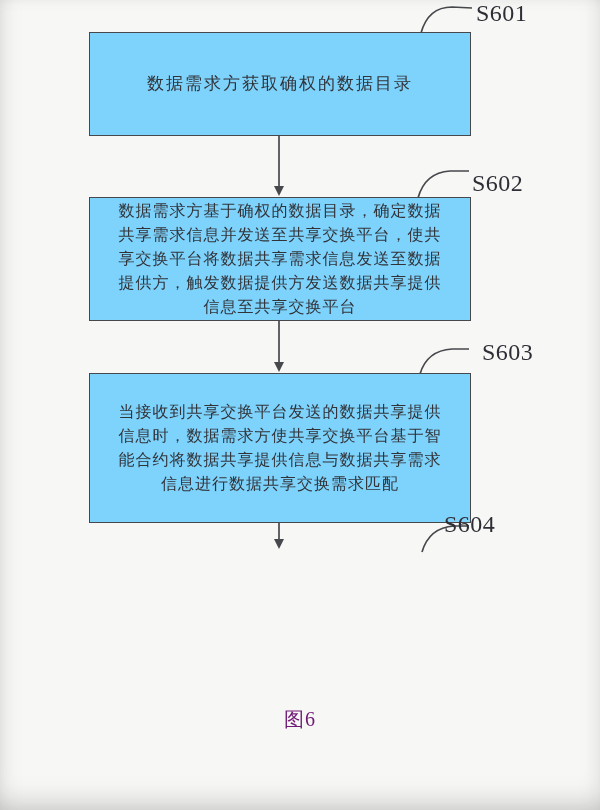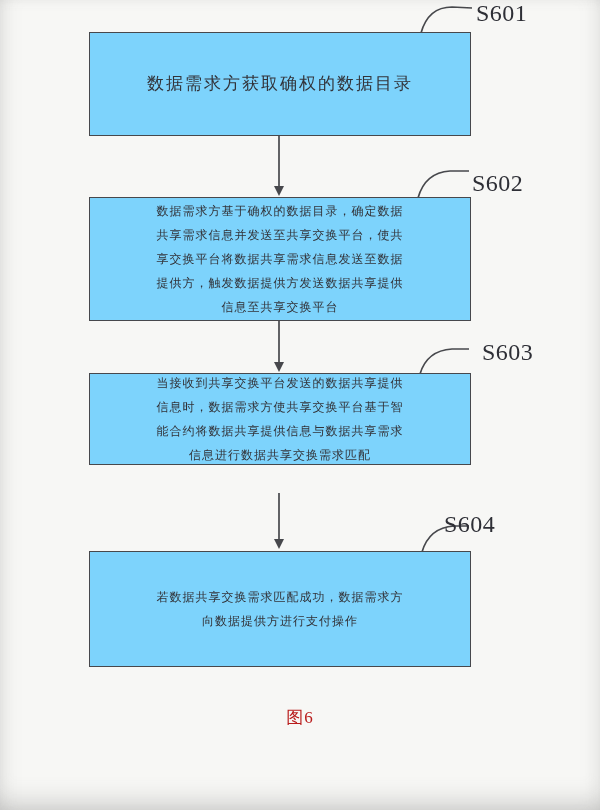--- a/index.html
+++ b/index.html
@@ -41,48 +41,48 @@
     border: 1.6px solid var(--line);
     background: #7dd3fc;
     box-sizing: border-box;
     display: flex;
     align-items: center;
     justify-content: center;
   }
   .step-text {
     width: 100%;
     color: var(--text);
-    font-size: 12px;
+    font-size: 16px;
     line-height: 24px;
     text-align: center;
     white-space: pre-line;
     letter-spacing: 1px;
   }
   .box-s601 { top: 32px;  height: 104px; }
   .box-s601 .step-text { letter-spacing: 2px; font-size: 17px; }
   .box-s602 { top: 197px; height: 124px; }
-  .box-s603 { top: 373px; height: 92px; justify-content: flex-end; }
+  .box-s603 { top: 373px; height: 150px; justify-content: flex-end; }
   .box-s604 { top: 551px; height: 116px; }
   .step-label {
     position: absolute;
     color: #2e2f36;
     font-size: 24px;
     letter-spacing: 0.5px;
     line-height: 18px;
   }
   .label-s601 { left: 476px; top: 4px; }
   .label-s602 { left: 472px; top: 174px; }
   .label-s603 { left: 482px; top: 343px; }
   .label-s604 { left: 444px; top: 515px; }
   .caption {
     position: absolute;
     left: 0; top: 706px; width: 600px;
     text-align: center;
-    color: #b91c1c;
-    font-size: 17px;
+    color: #701a75;
+    font-size: 20px;
     letter-spacing: 1px;
   }
 </style>
 </head>
 <body>
 
 <div class="page">
 
   <svg class="connectors" viewBox="0 0 600 810" xmlns="http://www.w3.org/2000/svg">
 
@@ -108,24 +108,20 @@
 享交换平台将数据共享需求信息发送至数据
 提供方，触发数据提供方发送数据共享提供
 信息至共享交换平台</div>
   </div>
   <div class="step-box box-s603">
     <div class="step-text">当接收到共享交换平台发送的数据共享提供
 信息时，数据需求方使共享交换平台基于智
 能合约将数据共享提供信息与数据共享需求
 信息进行数据共享交换需求匹配</div>
   </div>
-  <div class="step-box box-s604">
-    <div class="step-text">若数据共享交换需求匹配成功，数据需求方
-向数据提供方进行支付操作</div>
-  </div>
 
   <div class="step-label label-s601">S601</div>
   <div class="step-label label-s602">S602</div>
   <div class="step-label label-s603">S603</div>
   <div class="step-label label-s604">S604</div>
 
   <div class="caption">图6</div>
 
 </div>
 

